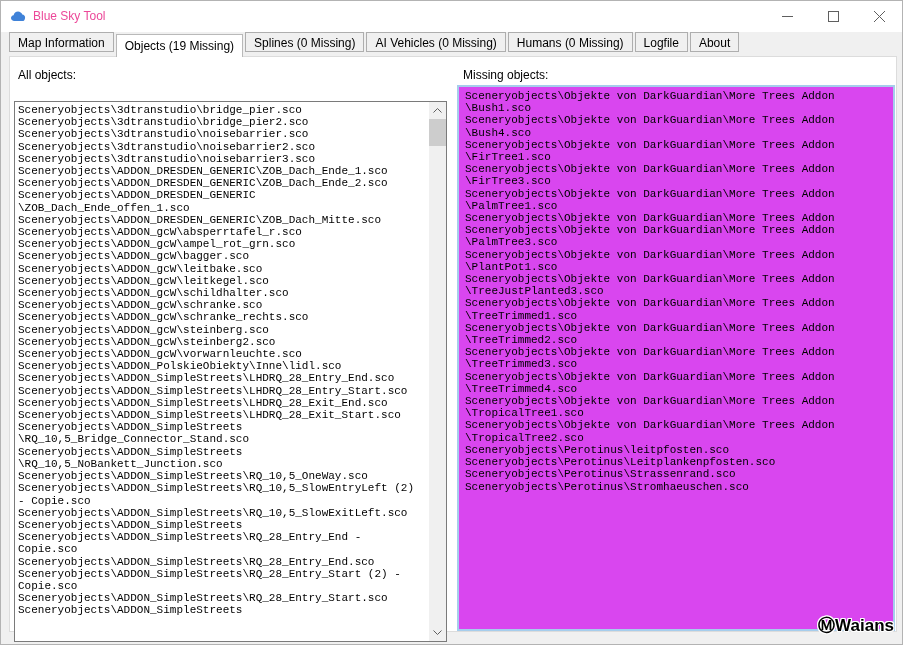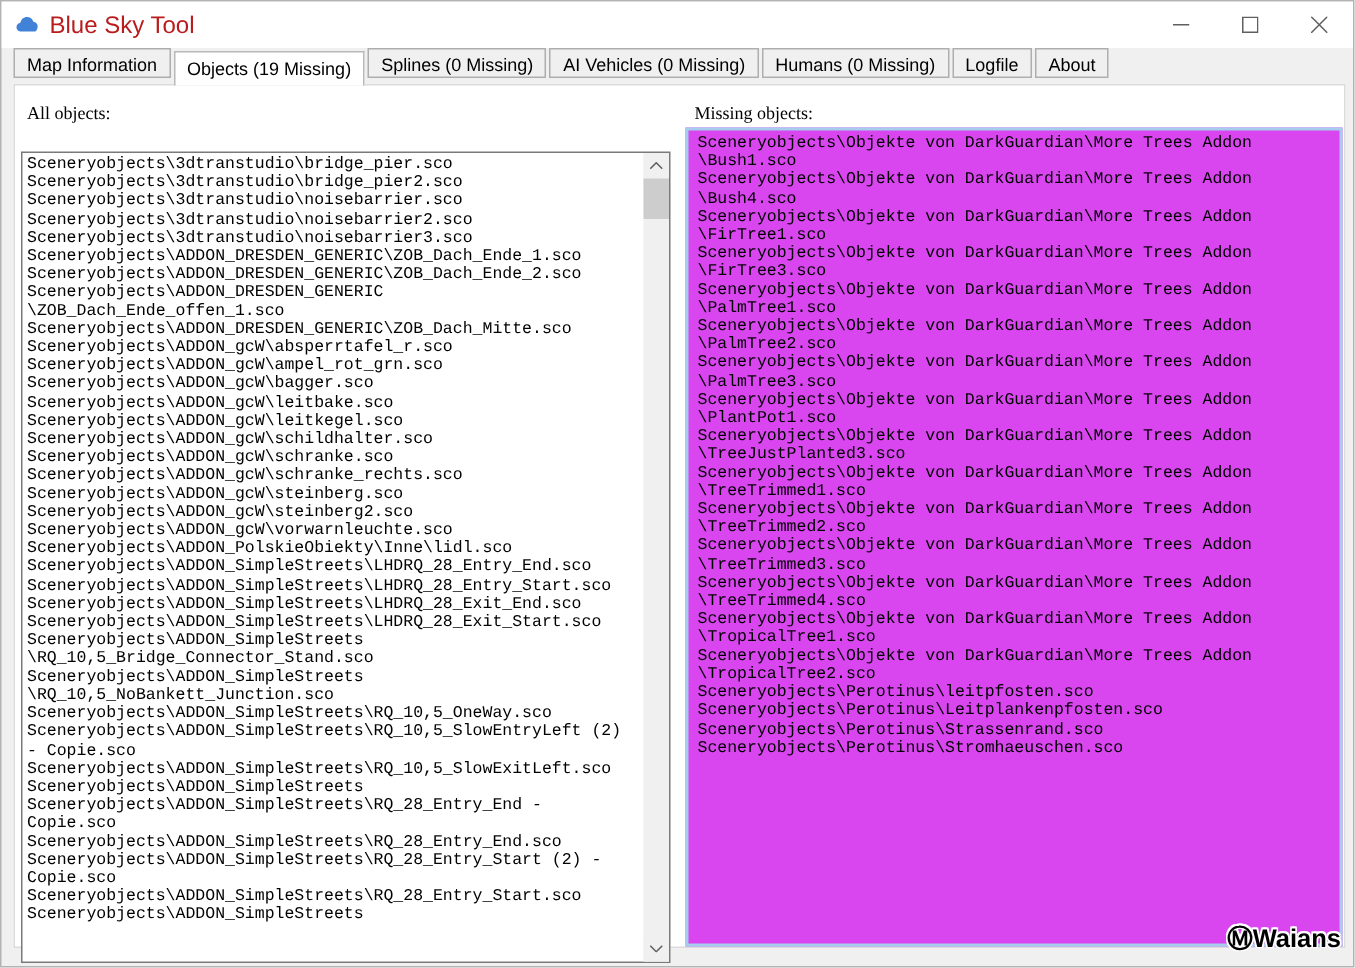--- a/index.html
+++ b/index.html
@@ -2,36 +2,36 @@
 <html><head>
 <meta charset="utf-8">
 <style>
   html,body{margin:0;padding:0;background:#d8d8d8;}
   .window{position:relative;width:903px;height:645px;background:#f0f0f0;
     border:1px solid #b3b3b3;box-sizing:border-box;overflow:hidden;
     font-family:"Liberation Sans",sans-serif;}
   
   .titlebar{position:absolute;left:0;top:0;right:0;height:31px;background:#ffffff;}
   .title-icon{position:absolute;left:9px;top:9px;width:16px;height:12px;}
-  .title-text{position:absolute;left:32px;top:8px;font-size:16px;color:#b91c1c;}
+  .title-text{position:absolute;left:32px;top:8px;font-size:12px;color:#ec4899;}
   .win-btns{position:absolute;right:0;top:0;height:30px;display:flex;}
   .win-btn{width:46px;height:30px;display:flex;align-items:center;justify-content:center;
     color:#5f5f5f;font-size:12px;background:transparent;border:none;}
   .win-btn svg{display:block;}
   
   .tabs{position:absolute;left:8px;top:33px;height:23px;display:flex;align-items:flex-end;z-index:3;}
   .tab{height:20px;line-height:20px;margin-bottom:5px;margin-right:2px;padding:0 8px;
     font-size:12px;color:#000;background:#f0f0f0;border:1px solid #aeaeae;
     box-sizing:border-box;white-space:nowrap;}
   .tab.active{height:23px;line-height:22px;margin-bottom:0;background:#ffffff;
     border:1px solid #b9b9b9;border-bottom:none;z-index:4;}
   
   .page{position:absolute;left:8px;top:55px;width:888px;height:576px;background:#ffffff;
     border:1px solid #dcdcdc;box-sizing:border-box;}
-  .panel-label{position:absolute;font-size:12px;color:#000;font-family:Liberation Serif, serif;}
+  .panel-label{position:absolute;font-size:12px;color:#000;}
   #label-all{left:17px;top:67px;}
   #label-missing{left:462px;top:67px;}
   
   .listbox{position:absolute;left:13px;top:100px;width:433px;height:541px;
     background:#fff;border:1px solid #7a7a7a;box-sizing:border-box;}
   .listbox .lines{position:absolute;left:3px;top:2px;right:21px;bottom:2px;overflow:hidden;}
   .line{white-space:pre;font-family:"Liberation Mono",monospace;font-size:11px;
     line-height:12.2px;color:#000;}
   
   .vscroll{position:absolute;right:0;top:0;bottom:0;width:17px;background:#f0f0f0;}
@@ -158,21 +158,20 @@
       <div class="line">\Bush1.sco</div>
       <div class="line">Sceneryobjects\Objekte von DarkGuardian\More Trees Addon</div>
       <div class="line">\Bush4.sco</div>
       <div class="line">Sceneryobjects\Objekte von DarkGuardian\More Trees Addon</div>
       <div class="line">\FirTree1.sco</div>
       <div class="line">Sceneryobjects\Objekte von DarkGuardian\More Trees Addon</div>
       <div class="line">\FirTree3.sco</div>
       <div class="line">Sceneryobjects\Objekte von DarkGuardian\More Trees Addon</div>
       <div class="line">\PalmTree1.sco</div>
       <div class="line">Sceneryobjects\Objekte von DarkGuardian\More Trees Addon</div>
-      <div class="line">\PalmTree2.sco</div>
       <div class="line">Sceneryobjects\Objekte von DarkGuardian\More Trees Addon</div>
       <div class="line">\PalmTree3.sco</div>
       <div class="line">Sceneryobjects\Objekte von DarkGuardian\More Trees Addon</div>
       <div class="line">\PlantPot1.sco</div>
       <div class="line">Sceneryobjects\Objekte von DarkGuardian\More Trees Addon</div>
       <div class="line">\TreeJustPlanted3.sco</div>
       <div class="line">Sceneryobjects\Objekte von DarkGuardian\More Trees Addon</div>
       <div class="line">\TreeTrimmed1.sco</div>
       <div class="line">Sceneryobjects\Objekte von DarkGuardian\More Trees Addon</div>
       <div class="line">\TreeTrimmed2.sco</div>

